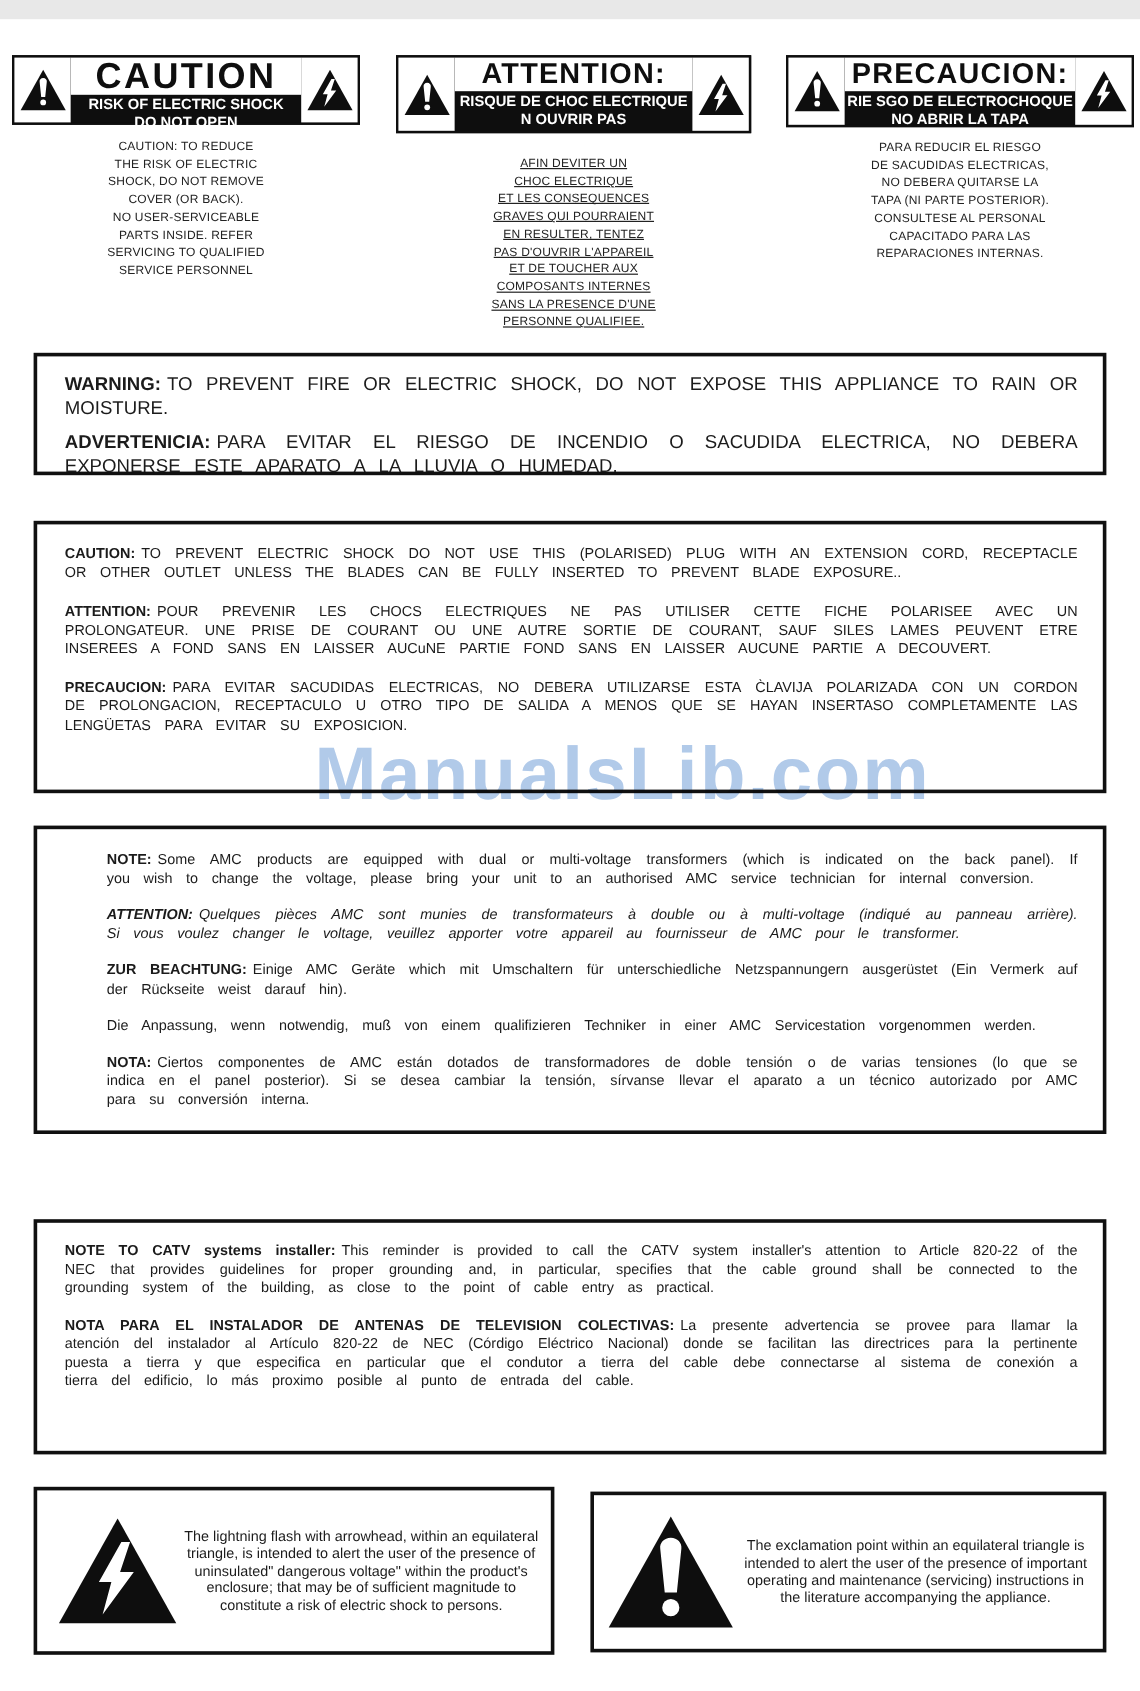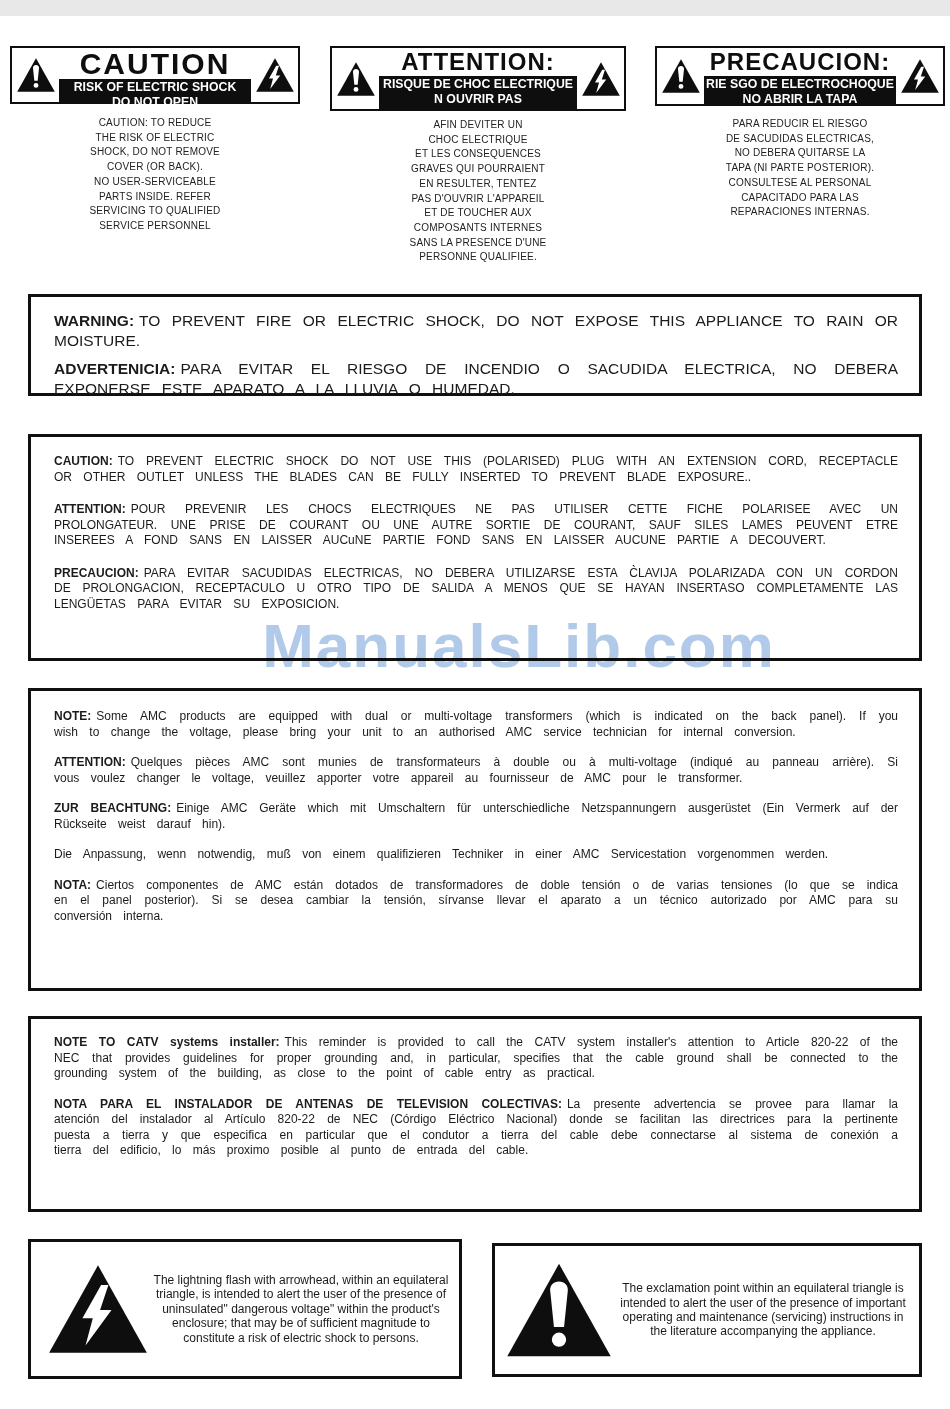--- a/index.html
+++ b/index.html
@@ -88,21 +88,21 @@
       <div class="sub">RISQUE DE CHOC ELECTRIQUE
 N OUVRIR PAS</div>
     </div>
     <div class="cell-icon">
       <svg width="40" height="36" viewBox="0 0 100 90" aria-hidden="true">
         <polygon points="50,3 97,87 3,87" fill="#0e0e0e"></polygon>
         <path d="M53 22 L35 54 H45 L38 80 L63 46 H52 L60 22 Z" fill="#fff"></path>
       </svg>
     </div>
   </div>
-  <div class="hcaption" style="left:330px;top:102px;width:296px;">AFIN DEVITER UN
+  <div class="hcaption" style="left:330px;top:114px;width:296px;text-decoration:underline;">AFIN DEVITER UN
 CHOC ELECTRIQUE
 ET LES CONSEQUENCES
 GRAVES QUI POURRAIENT
 EN RESULTER, TENTEZ
 PAS D'OUVRIR L'APPAREIL
 ET DE TOUCHER AUX
 COMPOSANTS INTERNES
 SANS LA PRESENCE D'UNE
 PERSONNE QUALIFIEE.</div>
 
@@ -142,24 +142,24 @@
   </div>
 
   <div class="bigbox" style="top:418px;height:227px;">
     <div class="inner" style="padding-top:17px;">
       <p class="para" style="margin-bottom:17px;"><b>CAUTION:</b><span>TO PREVENT ELECTRIC SHOCK DO NOT USE THIS (POLARISED) PLUG WITH AN EXTENSION CORD, RECEPTACLE OR OTHER OUTLET UNLESS THE BLADES CAN BE FULLY INSERTED TO PREVENT BLADE EXPOSURE..</span></p>
       <p class="para" style="margin-bottom:17px;"><b>ATTENTION:</b><span>POUR PREVENIR LES CHOCS ELECTRIQUES NE PAS UTILISER CETTE FICHE POLARISEE AVEC UN PROLONGATEUR. UNE PRISE DE COURANT OU UNE AUTRE SORTIE DE COURANT, SAUF SILES LAMES PEUVENT ETRE INSEREES A FOND SANS EN LAISSER AUCuNE PARTIE FOND SANS EN LAISSER AUCUNE PARTIE A DECOUVERT.</span></p>
       <p class="para"><b>PRECAUCION:</b><span>PARA EVITAR SACUDIDAS ELECTRICAS, NO DEBERA UTILIZARSE ESTA C̀LAVIJA POLARIZADA CON UN CORDON DE PROLONGACION, RECEPTACULO U OTRO TIPO DE SALIDA A MENOS QUE SE HAYAN INSERTASO COMPLETAMENTE LAS LENGÜETAS PARA EVITAR SU EXPOSICION.</span></p>
     </div>
   </div>
 
-  <div class="bigbox" style="top:672px;height:303px;">
+  <div class="bigbox" style="top:672px;height:257px;padding-left:35px;">
     <div class="inner" style="padding-top:18px;">
       <p class="para" style="margin-bottom:15px;"><b>NOTE:</b><span>Some AMC products are equipped with dual or multi-voltage transformers (which is indicated on the back panel). If you wish to change the voltage, please bring your unit to an authorised AMC service technician for internal conversion.</span></p>
-      <p class="para" style="margin-bottom:15px;"><b>ATTENTION:</b><span>Quelques pièces AMC sont munies de transformateurs à double ou à multi-voltage (indiqué au panneau arrière). Si vous voulez changer le voltage, veuillez apporter votre appareil au fournisseur de AMC pour le transformer.</span></p>
+      <p class="para" style="margin-bottom:15px;font-style:italic;"><b>ATTENTION:</b><span>Quelques pièces AMC sont munies de transformateurs à double ou à multi-voltage (indiqué au panneau arrière). Si vous voulez changer le voltage, veuillez apporter votre appareil au fournisseur de AMC pour le transformer.</span></p>
       <p class="para" style="margin-bottom:15px;"><b>ZUR BEACHTUNG:</b><span>Einige AMC Geräte which mit Umschaltern für unterschiedliche Netzspannungern ausgerüstet (Ein Vermerk auf der Rückseite weist darauf hin).</span></p>
       <p class="para" style="margin-bottom:15px;"><b></b><span>Die Anpassung, wenn notwendig, muß von einem qualifizieren Techniker in einer AMC Servicestation vorgenommen werden.</span></p>
       <p class="para"><b>NOTA:</b><span>Ciertos componentes de AMC están dotados de transformadores de doble tensión o de varias tensiones (lo que se indica en el panel posterior). Si se desea cambiar la tensión, sírvanse llevar el aparato a un técnico autorizado por AMC para su conversión interna.</span></p>
     </div>
   </div>
 
   <div class="bigbox" style="top:1000px;height:196px;">
     <div class="inner" style="padding-top:16px;">
       <p class="para" style="margin-bottom:15px;"><b>NOTE TO CATV systems installer:</b><span>This reminder is provided to call the CATV system installer's attention to Article 820-22 of the NEC that provides guidelines for proper grounding and, in particular, specifies that the cable ground shall be connected to the grounding system of the building, as close to the point of cable entry as practical.</span></p>
       <p class="para"><b>NOTA PARA EL INSTALADOR DE ANTENAS DE TELEVISION COLECTIVAS:</b><span>La presente advertencia se provee para llamar la atención del instalador al Artículo 820-22 de NEC (Córdigo Eléctrico Nacional) donde se facilitan las directrices para la pertinente puesta a tierra y que especifica en particular que el condutor a tierra del cable debe connectarse al sistema de conexión a tierra del edificio, lo más proximo posible al punto de entrada del cable.</span></p>

